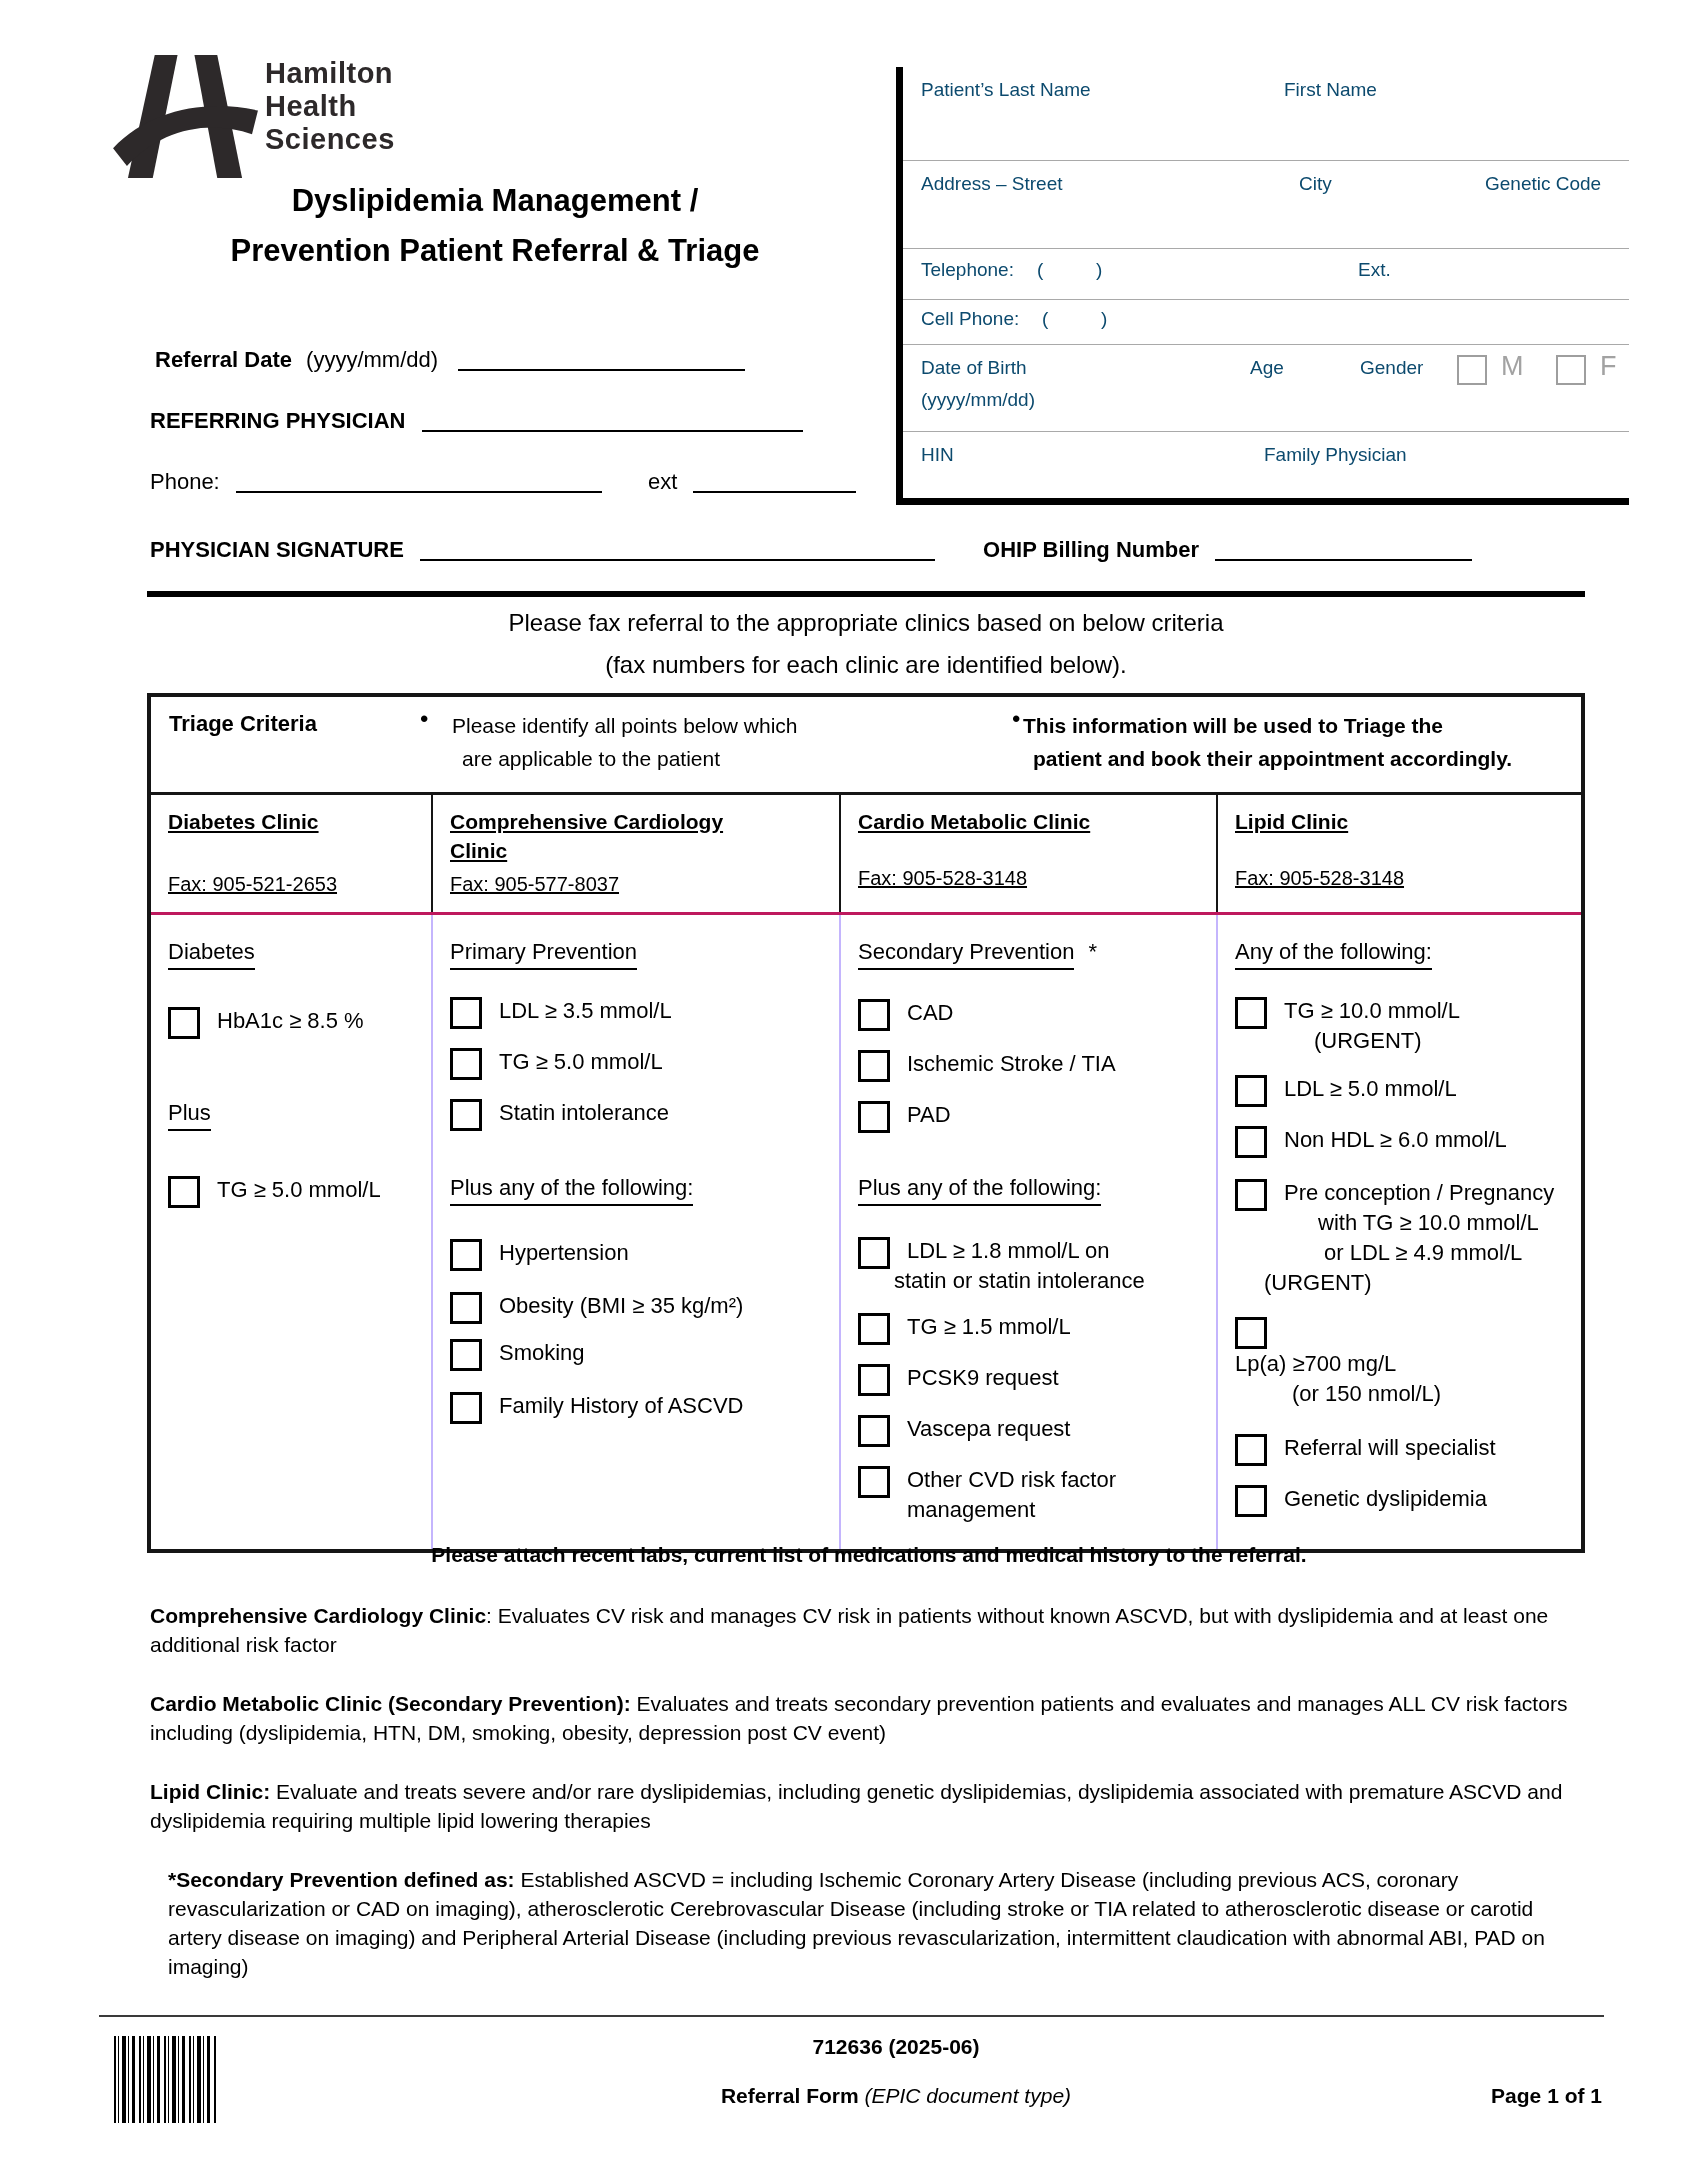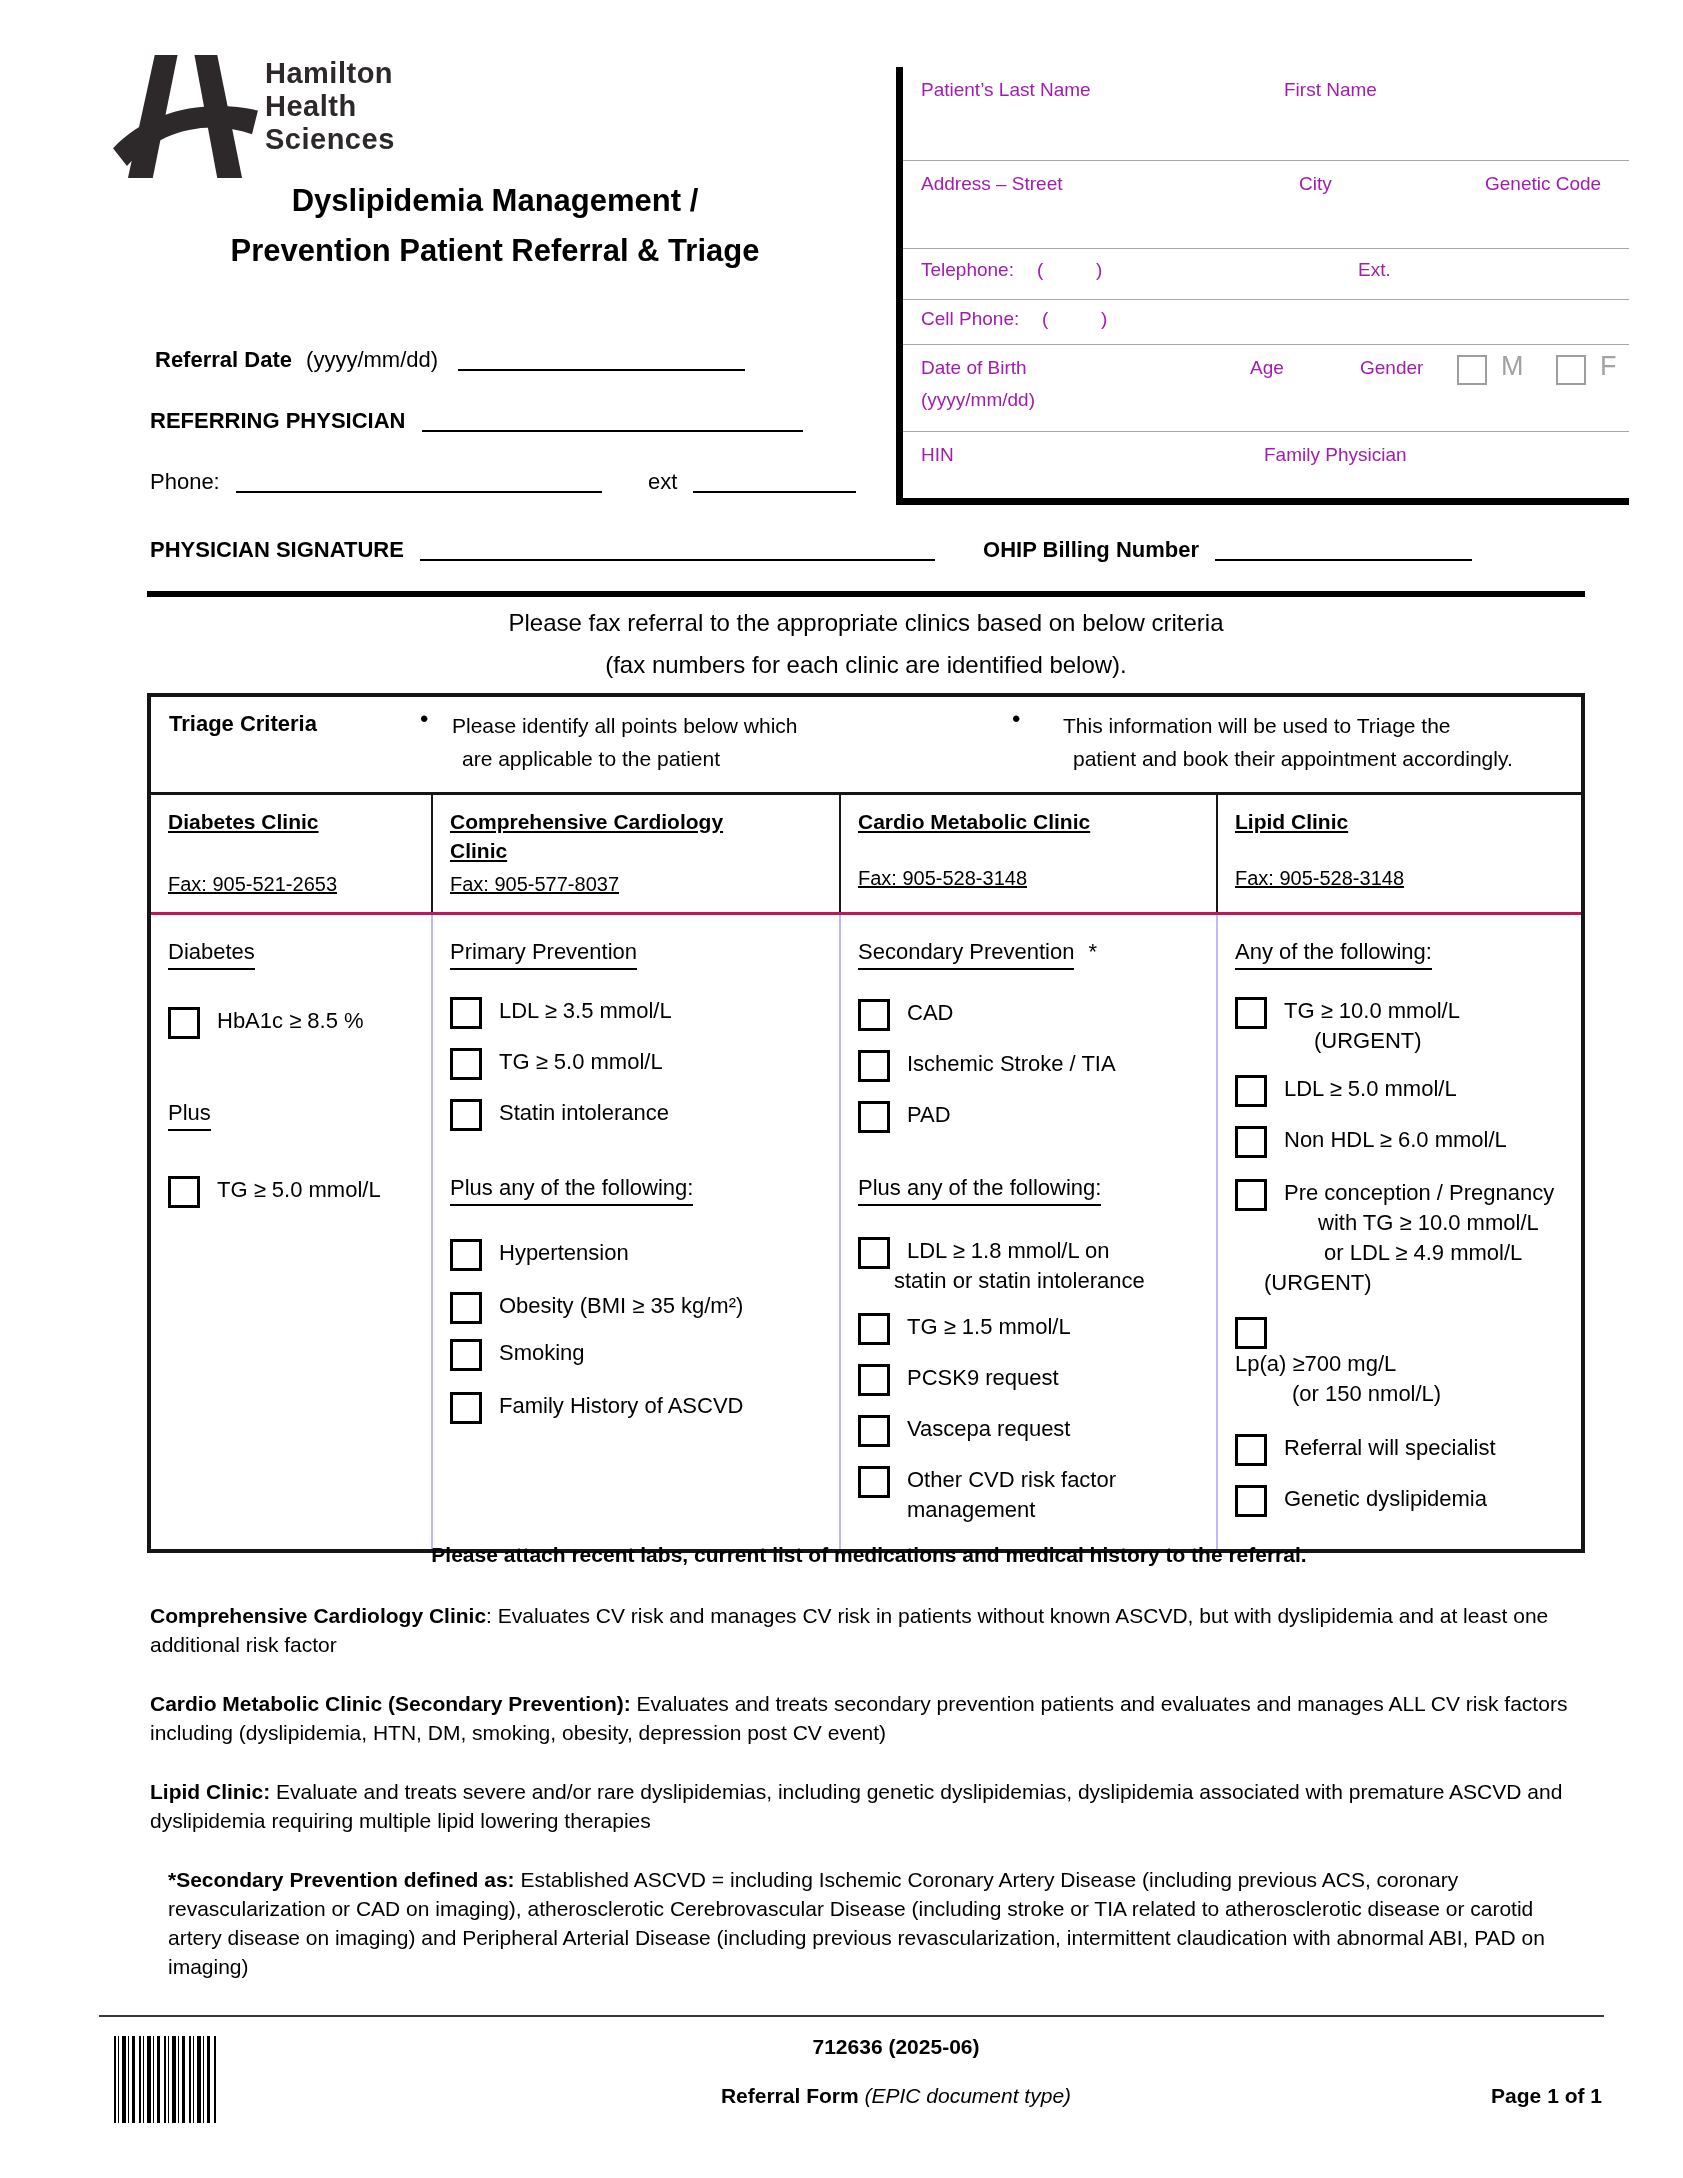--- a/index.html
+++ b/index.html
@@ -15,21 +15,21 @@
 
   
   .fld-label{font-size:22px;}
   .b{font-weight:bold;}
   .line{display:inline-block;border-bottom:2px solid #000;height:24px;vertical-align:-4px;}
 
   
   .pbox{position:absolute;left:896px;top:67px;width:733px;height:438px;border-left:7px solid #000;border-bottom:7px solid #000;box-sizing:border-box;}
   .prow{position:relative;border-bottom:1px solid #a9a9a9;}
   .prow.last{border-bottom:none;}
-  .plbl{position:absolute;font-size:19px;color:#a21caf;white-space:nowrap;}
+  .plbl{position:absolute;font-size:19px;color:#0c4a6e;white-space:nowrap;}
   .gbox{position:absolute;width:26px;height:26px;border:2px solid #9e9e9e;background:#fff;}
   .gml{font-size:27px;color:#a2a2a2;}
 
   
   .thick-rule{position:absolute;left:147px;width:1438px;height:6px;background:#000;}
 
   .fax-note{position:absolute;left:147px;width:1438px;text-align:center;font-size:24px;line-height:42px;}
 
   
   .ttable{position:absolute;left:147px;top:693px;width:1438px;border:4px solid #151515;box-sizing:border-box;}
@@ -157,21 +157,21 @@
 <div class="ttable">
 
   <div class="thead">
     <span class="th-title">Triage Criteria</span>
     <span class="th-bullet" style="left:269px;">•</span>
     <span class="th-text" style="left:301px;">
       <span>Please identify all points below which</span>
       <span class="th-ind">are applicable to the patient</span>
     </span>
     <span class="th-bullet" style="left:861px;">•</span>
-    <span class="th-text" style="left:912px;">
+    <span class="th-text" style="left:872px;font-weight:bold;">
       <span>This information will be used to Triage the</span>
       <span class="th-ind">patient and book their appointment accordingly.</span>
     </span>
   </div>
 
   <div class="crow">
     <div class="ccell">
       <span class="cname" style="width:178px;">Diabetes Clinic</span>
       <span class="cfax">Fax: 905-521-2653</span>
     </div>

